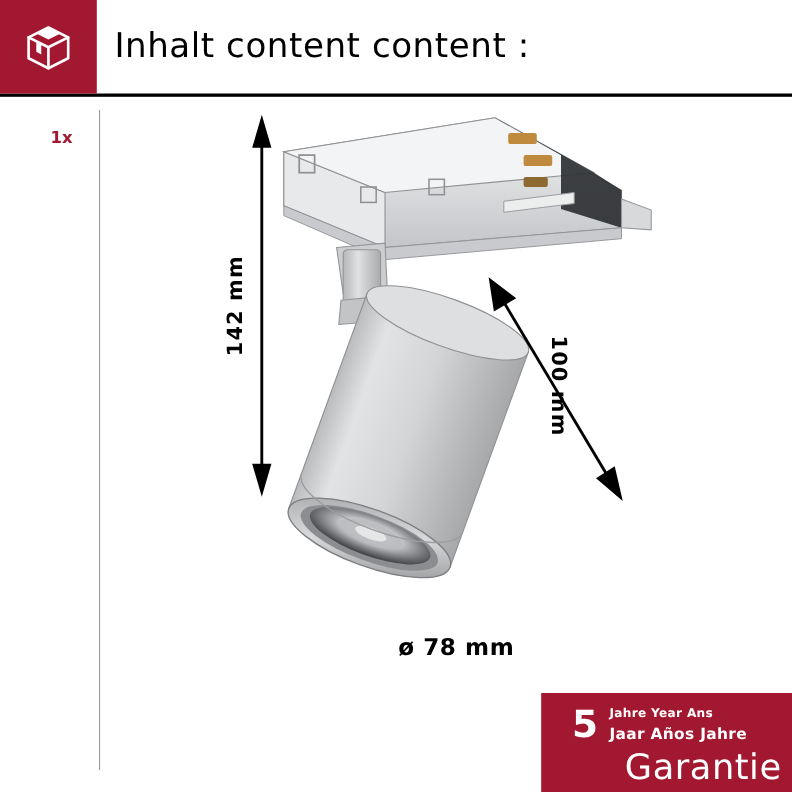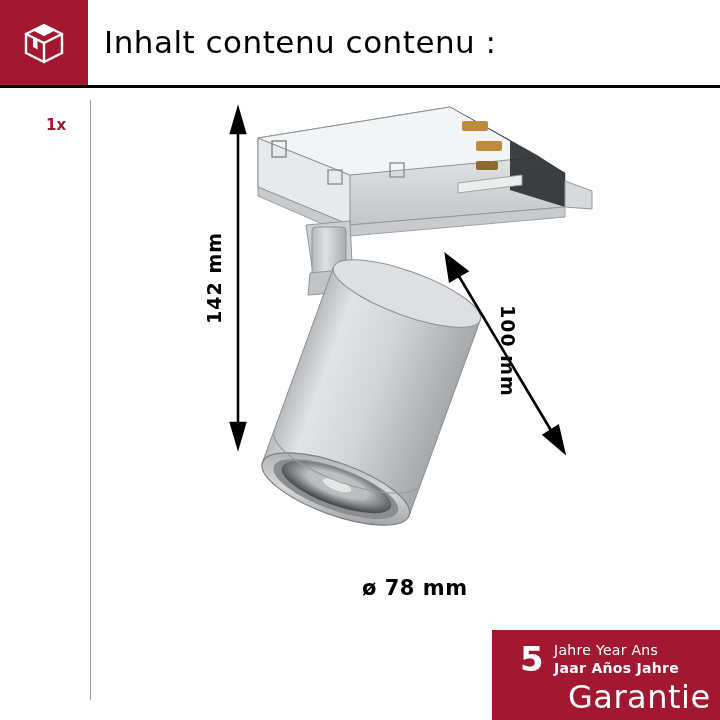--- a/index.html
+++ b/index.html
@@ -118,22 +118,22 @@
     left: 28px;
     top: 12px;
     font-size: 34px;
     font-weight: bold;
     line-height: 34px;
   }
   .warranty-line1 {
     position: absolute;
     left: 62px;
     top: 12px;
-    font-size: 14px;
-    font-weight: normal;
+    font-size: 11px;
+    font-weight: bold;
     letter-spacing: 0.3px;
     white-space: nowrap;
   }
   .warranty-line2 {
     position: absolute;
     left: 62px;
     top: 30px;
     font-size: 14px;
     font-weight: bold;
     letter-spacing: 0.3px;
@@ -157,21 +157,21 @@
     <svg width="54" height="54" viewBox="0 0 54 54">
       <g fill="none" stroke="#ffffff" stroke-width="2.4" stroke-linejoin="round" stroke-linecap="round">
         <path d="M27 9 L45 18 L45 37 L27 46 L9 37 L9 18 Z"></path>
         <path d="M9 18 L27 27 L45 18"></path>
         <path d="M27 27 L27 46"></path>
       </g>
       <path d="M27 9 L38 14.5 L27 20 L16 14.5 Z" fill="#ffffff"></path>
       <path d="M20.5 24.5 L20.5 33.5 L16 31 L16 22.2 Z" fill="#ffffff"></path>
     </svg>
   </div>
-  <div class="header-title">Inhalt  contenu  contenu :</div>
+  <div class="header-title">Inhalt  content  content :</div>
 </div>
 
 <div class="divider-vertical"></div>
 <div class="qty-label">1x</div>
 
 <div class="product-area">
   <svg width="500" height="520" viewBox="0 0 500 520">
     <defs>
       <linearGradient id="trackGrad" x1="0" y1="0" x2="0" y2="1">
         <stop offset="0%" stop-color="#f2f3f4"></stop>

